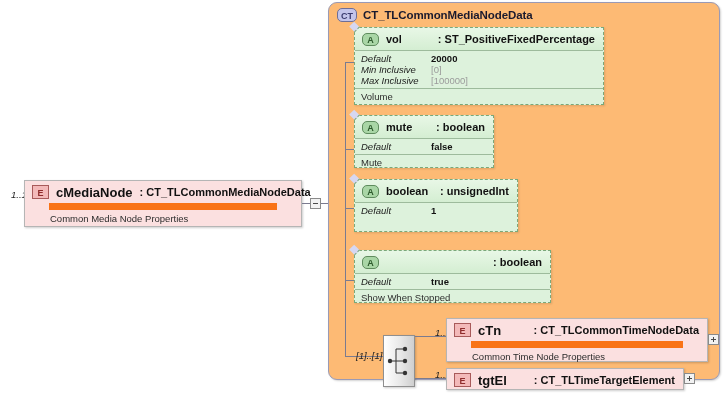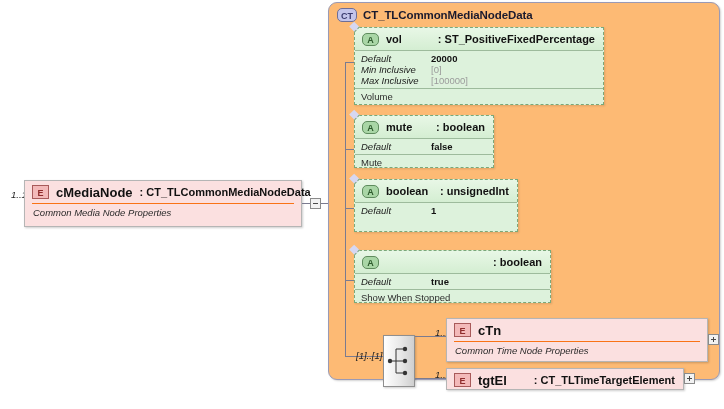--- a/index.html
+++ b/index.html
@@ -182,24 +182,23 @@
     color: #111;
   }
   .elem-type {
     font-size: 11px;
     font-weight: bold;
     color: #111;
     margin-left: auto;
     padding-right: 8px;
   }
   .elem-desc {
-    border-top: 1px solid #f97316;
-    margin: 0 7px;
+    border-top: 7px solid #f97316;
+    margin: 0 24px;
     padding: 3px 0 3px 1px;
-    font-style: italic;
     font-size: 9.5px;
     color: #2b2b2b;
   }
 
   
   #root-elem {
     position: absolute;
     left: 24px;
     top: 180px;
     width: 278px;
@@ -377,20 +376,21 @@
 <div class="line hline" style="left:415px; top:336px; width:32px;"></div>
 <div class="line hline" style="left:415px; top:378px; width:32px;"></div>
 
 <span class="card" style="left:427px; top:327px;">1..1</span>
 <span class="card" style="left:427px; top:369px;">1..1</span>
 
 <div class="elem-box" style="left:446px; top:318px; width:262px; height:44px;">
   <div class="elem-head">
     <span class="e-badge">E</span>
     <span class="elem-name">cTn</span>
+    <span class="elem-type"><span>:</span>&nbsp;<span>CT_TLCommonTimeNodeData</span></span>
   </div>
   <div class="elem-desc">Common Time Node Properties</div>
 </div>
 <div class="toggle plus" style="left:708px; top:334px;"></div>
 
 <div class="elem-box" style="left:446px; top:368px; width:238px; height:22px;">
   <div class="elem-head">
     <span class="e-badge">E</span>
     <span class="elem-name">tgtEl</span>
     <span class="elem-type"><span>:</span>&nbsp;<span>CT_TLTimeTargetElement</span></span>

